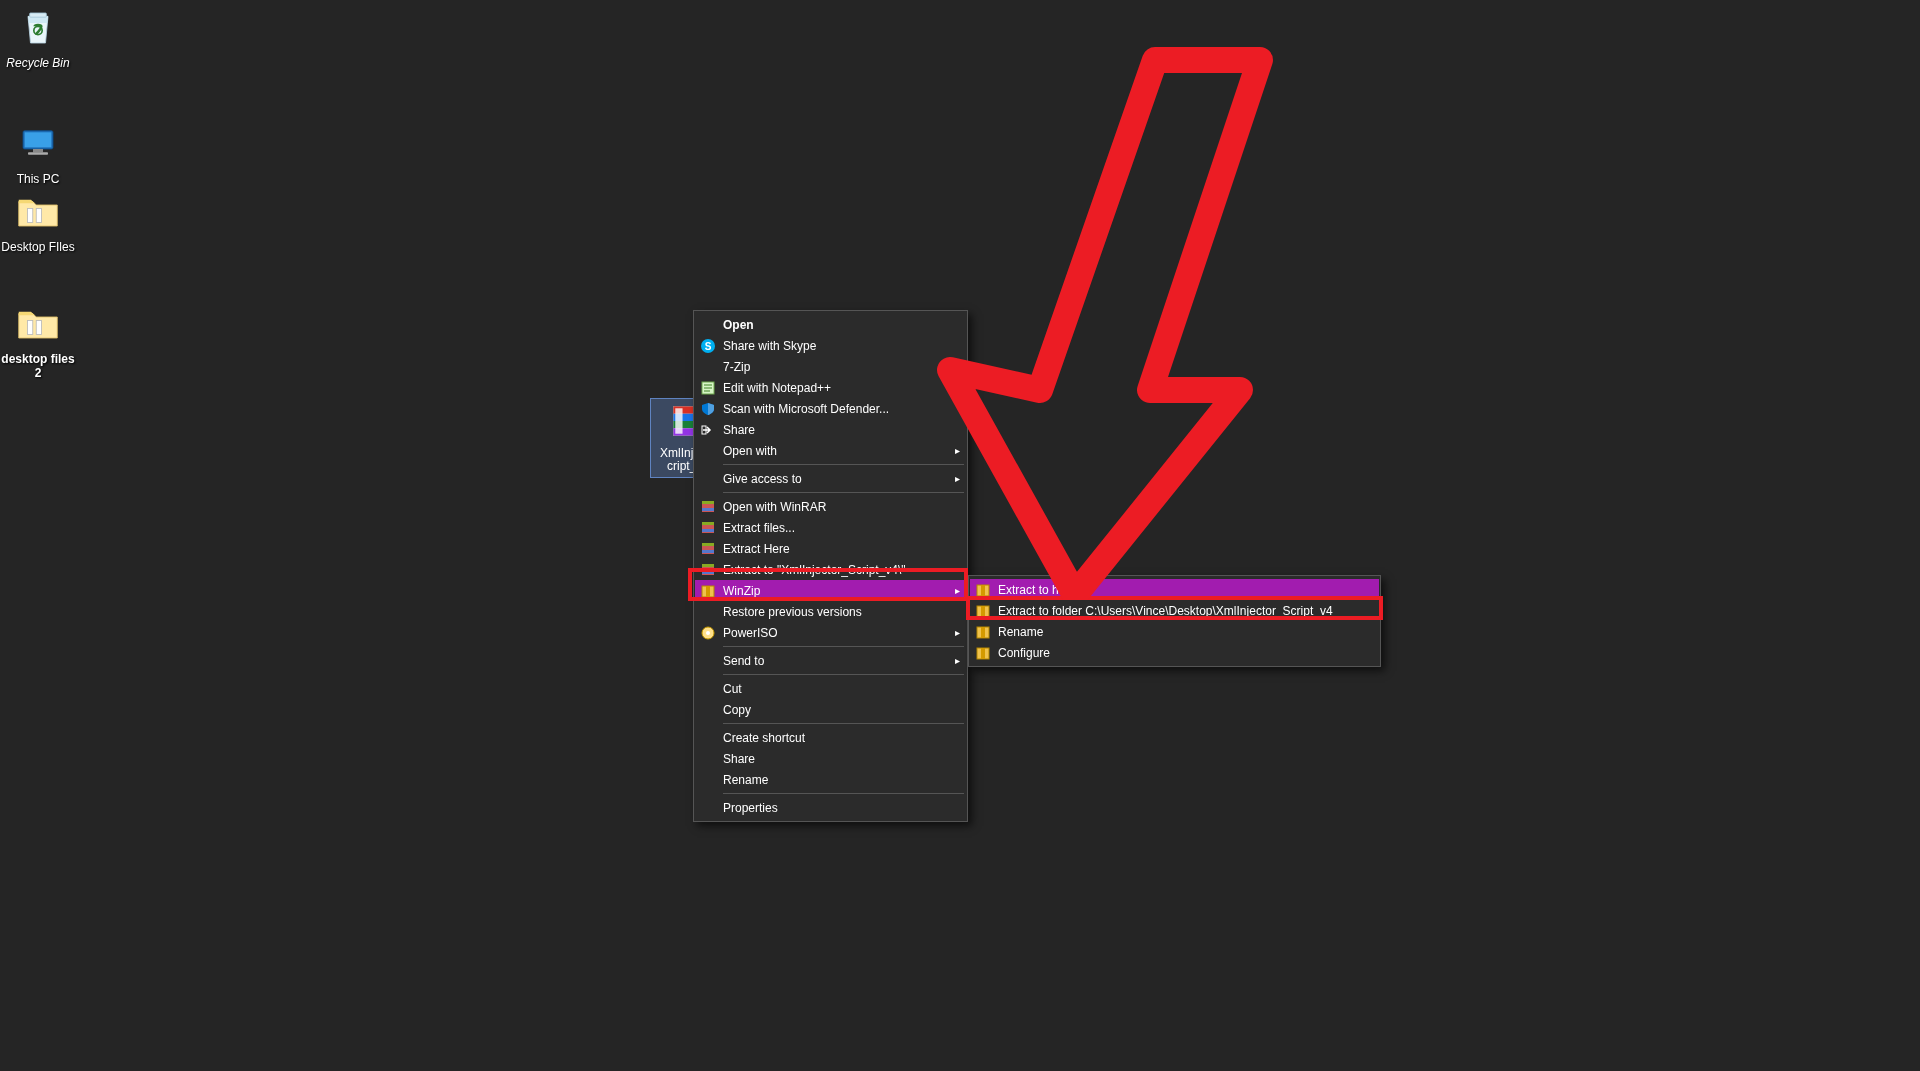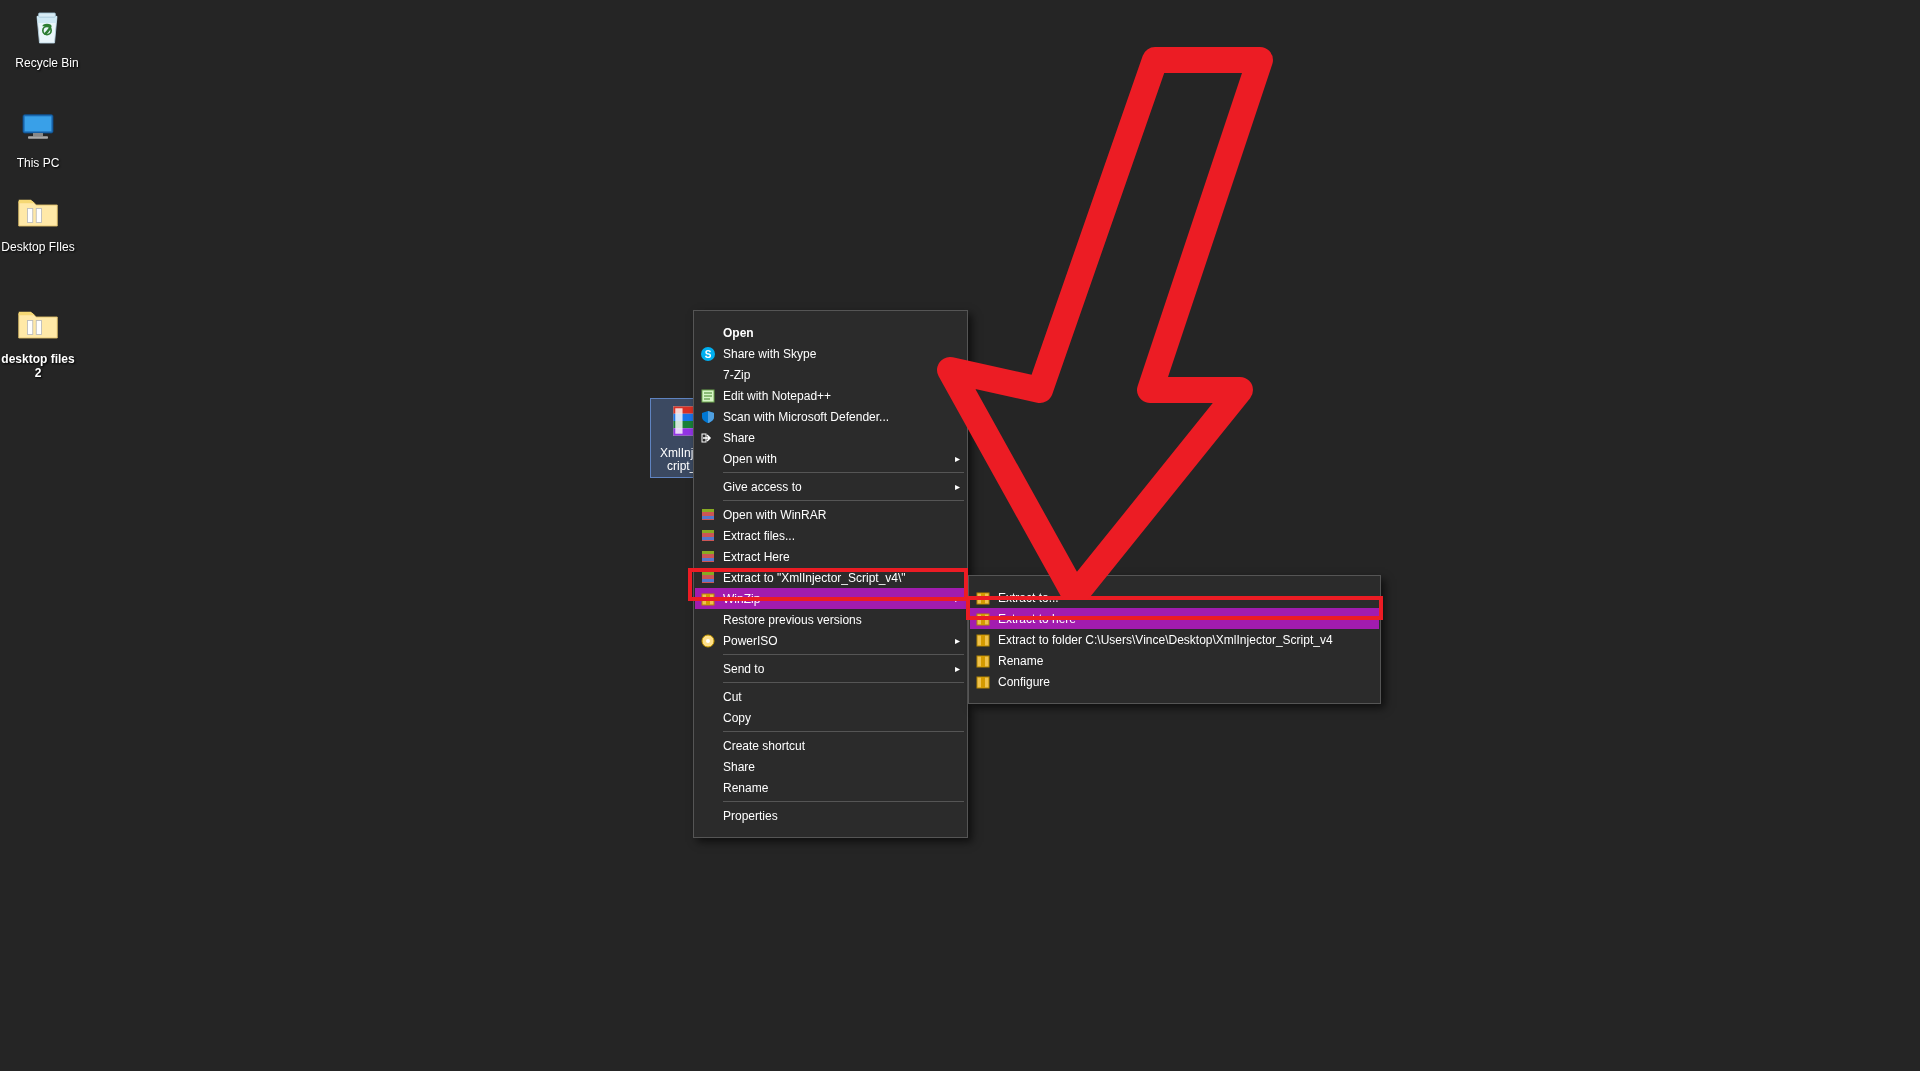--- a/index.html
+++ b/index.html
@@ -45,21 +45,21 @@
     padding: 2px 0 4px 0;
   }
   .selected-file .icon-box { width: 44px; height: 44px; margin: 0 auto 2px auto; }
   .selected-file .label { color:#fff; font-size:12px; line-height:13px; }
   
   .context-menu {
     position: absolute;
     background: #2b2b2b;
     border: 1px solid #555;
     box-shadow: 4px 4px 8px rgba(0,0,0,0.6);
-    padding: 11px 1px;
+    padding: 3px 1px;
   }
   .menu-row {
     display: flex;
     align-items: center;
     height: 21px;
     padding: 0 6px 0 4px;
     white-space: nowrap;
   }
   .menu-row .mi-icon {
     width: 18px;
@@ -84,34 +84,34 @@
     position: absolute;
     border: 4px solid #ec1c24;
     pointer-events: none;
   }
   
   .red-arrow { position:absolute; pointer-events:none; }
 </style>
 </head>
 <body>
 
-<div class="desktop-icon" style="left:9px; top:4px;">
+<div class="desktop-icon" style="left:0px; top:4px;font-style:italic;">
   <div class="icon-box">
     <svg viewBox="0 0 48 48" width="40" height="40">
       <path d="M12 10 L36 10 L33 42 L15 42 Z" fill="#eaf6fb" stroke="#b8d4e3" stroke-width="1"></path>
       <path d="M12 10 L36 10 L35 18 L13 18 Z" fill="#cfe9f4"></path>
       <rect x="14" y="6" width="20" height="5" rx="1" fill="#d8ecf5" stroke="#a1c4d6"></rect>
       <path d="M20 22 C20 20 28 20 28 22 C28 28 22 28 22 32" fill="none" stroke="#2e7d32" stroke-width="3"></path>
       <circle cx="24" cy="27" r="5" fill="none" stroke="#2e7d32" stroke-width="2"></circle>
     </svg>
   </div>
   <div class="label">Recycle Bin</div>
 </div>
 
-<div class="desktop-icon" style="left:0px; top:104px;">
+<div class="desktop-icon" style="left:0px; top:120px;">
   <div class="icon-box">
     <svg viewBox="0 0 48 48" width="40" height="40">
       <rect x="6" y="8" width="36" height="22" rx="2" fill="#1e6db5" stroke="#0d4e8a"></rect>
       <rect x="8" y="10" width="32" height="18" fill="#39a0e8"></rect>
       <rect x="18" y="30" width="12" height="4" fill="#888"></rect>
       <rect x="12" y="34" width="24" height="3" rx="1" fill="#aaa"></rect>
     </svg>
   </div>
   <div class="label">This PC</div>
 </div>
@@ -321,29 +321,20 @@
 
   <div class="menu-sep"></div>
 
   <div class="menu-row">
     <span class="mi-icon"></span>
     <span class="mi-text">Properties</span>
   </div>
 </div>
 
 <div class="context-menu" style="left:968px; top:575px; width:413px;">
-  <div class="menu-row">
-    <span class="mi-icon">
-      <svg width="14" height="14" viewBox="0 0 14 14">
-          <rect x="1" y="2" width="12" height="11" fill="#f0c24b" stroke="#b38600"></rect>
-          <rect x="5" y="2" width="4" height="11" fill="#d49a00"></rect>
-        </svg>
-    </span>
-    <span class="mi-text">Extract to...</span>
-  </div>
   <div class="menu-row highlight">
     <span class="mi-icon">
       <svg width="14" height="14" viewBox="0 0 14 14">
           <rect x="1" y="2" width="12" height="11" fill="#f0c24b" stroke="#b38600"></rect>
           <rect x="5" y="2" width="4" height="11" fill="#d49a00"></rect>
         </svg>
     </span>
     <span class="mi-text">Extract to here</span>
   </div>
   <div class="menu-row">

